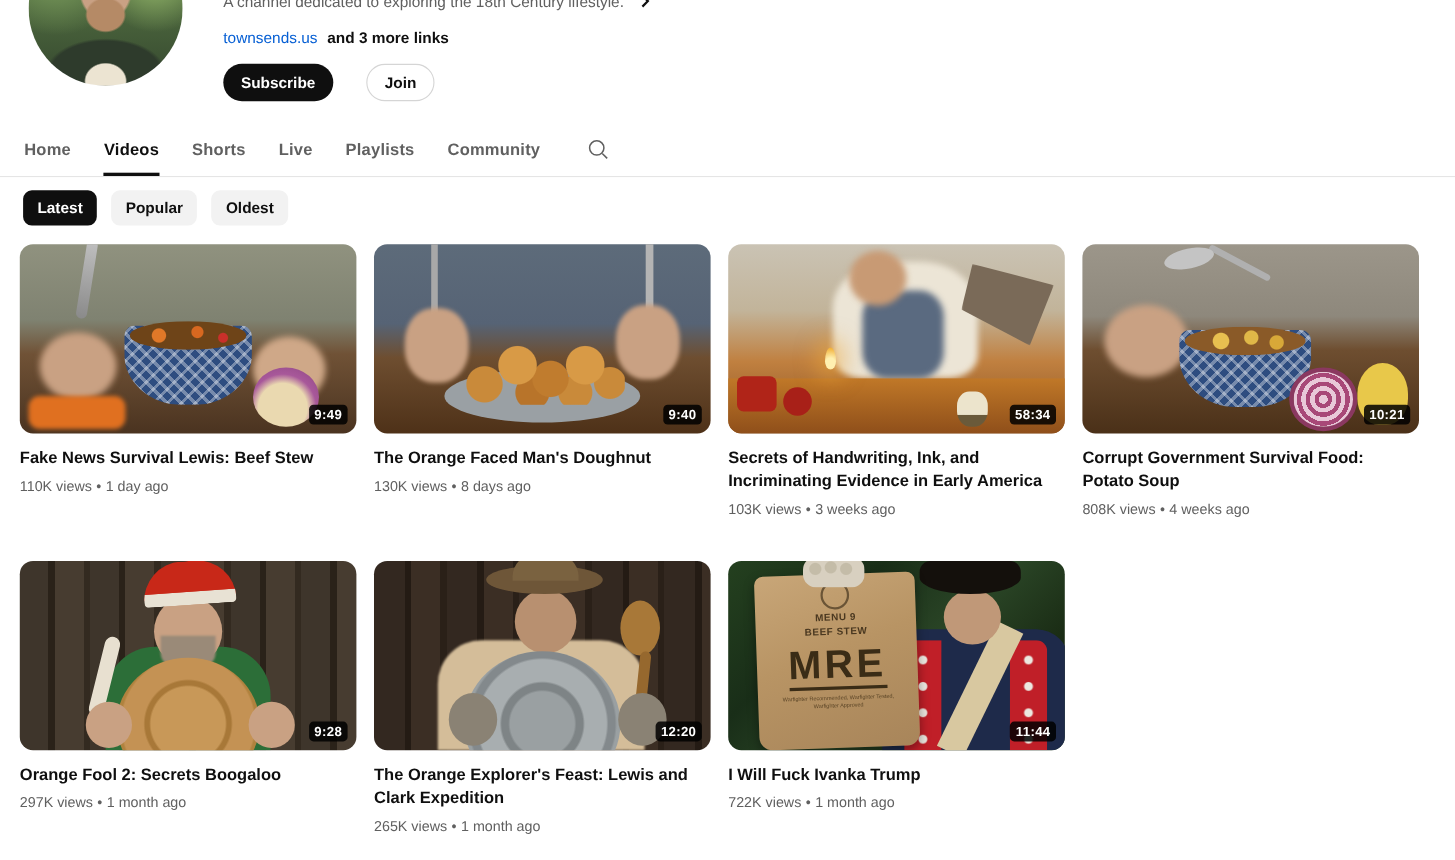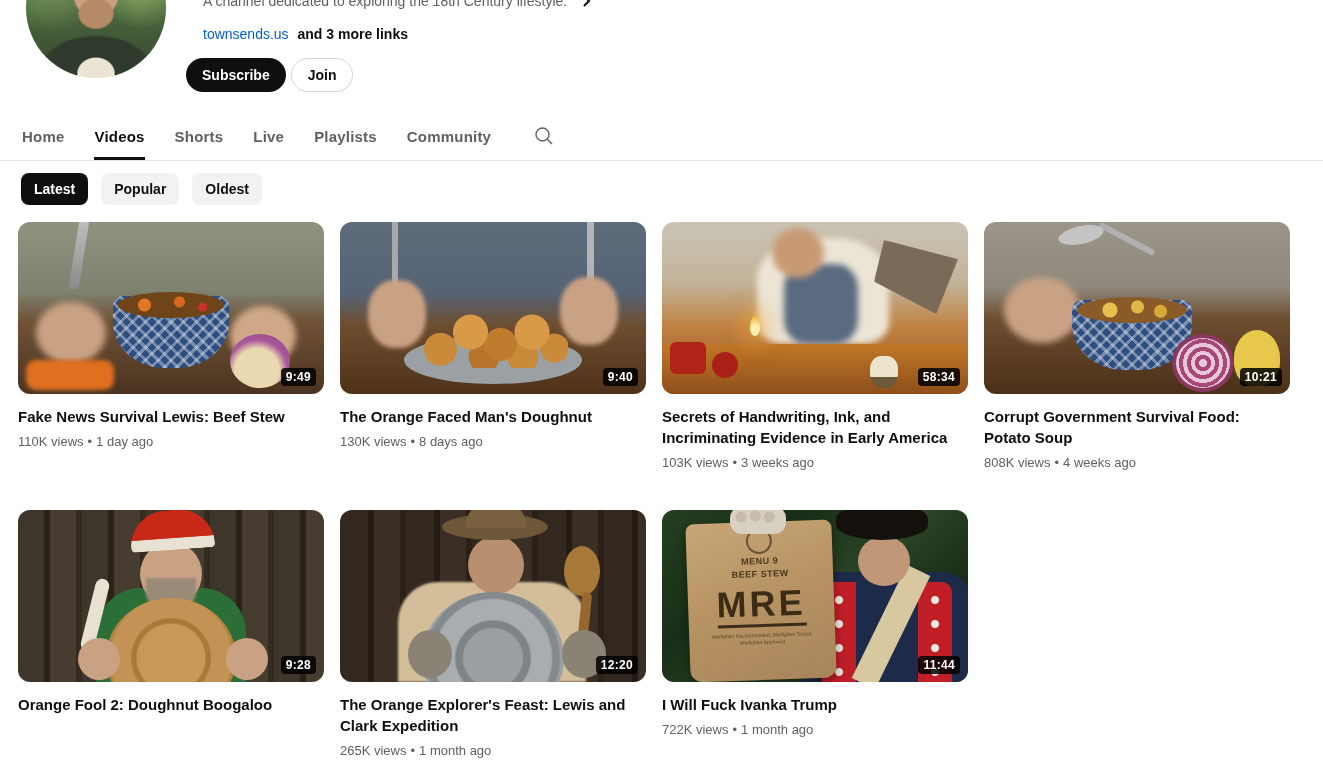--- a/index.html
+++ b/index.html
@@ -20,21 +20,21 @@
       linear-gradient(180deg, #55703f 0%, #47603a 60%, #35472f 100%);
   }
   .desc-row {
     position: absolute; left: 203px; top: -9px; display: inline-flex; align-items: center; gap: 12px;
     font-size: 14px; color: #606060; line-height: 20px;
   }
   .chev { width: 14px; height: 14px; stroke: #0f0f0f; stroke-width: 2; fill: none; }
   .links-row { position: absolute; left: 203px; top: 24px; font-size: 14px; line-height: 20px; }
   .links-row .link { color: #065fd4; text-decoration: none; cursor: pointer; }
   .links-row .more { color: #0f0f0f; font-weight: 700; margin-left: 5px; }
-  .actions { position: absolute; left: 186px; top: 58px; display: flex; gap: 5px; }
+  .actions { position: absolute; left: 203px; top: 58px; display: flex; gap: 30px; }
   .btn {
     height: 34px; border-radius: 17px; padding: 0 16px; font-size: 14px; font-weight: 700;
     display: inline-flex; align-items: center; border: none; cursor: pointer;
     font-family: "Liberation Sans", sans-serif;
   }
   .btn.subscribe { background: #0f0f0f; color: #fff; }
   .btn.join { background: #fff; color: #0f0f0f; border: 1px solid #d5d5d5; }
 
   
   .tabs { position: absolute; left: 22px; top: 112px; height: 48px; display: flex; align-items: stretch; gap: 30px; }
@@ -340,21 +340,24 @@
         <div class="art t6-sweater"></div>
         <div class="art t6-face"></div>
         <div class="art t6-beard"></div>
         <div class="art t6-hat"></div>
         <div class="art t6-utensil"></div>
         <div class="art t6-plate"></div>
         <div class="art t6-hand-l"></div>
         <div class="art t6-hand-r"></div>
         <span class="duration">9:28</span>
       </div>
-      <div class="card-title">Orange Fool 2: Doughnut Boogaloo</div>
+      <div class="card-title">Orange Fool 2: Secrets Boogaloo</div>
+      <div class="card-meta">
+        <span>297K views</span><span class="dot">•</span><span>1 month ago</span>
+      </div>
     </div>
 
     <div class="card">
       <div class="thumb t7">
         <div class="art t7-jacket"></div>
         <div class="art t7-face"></div>
         <div class="art t7-hat"></div>
         <div class="art t7-hatcrown"></div>
         <div class="art t7-spoonbowl"></div>
         <div class="art t7-spoonhandle"></div>

